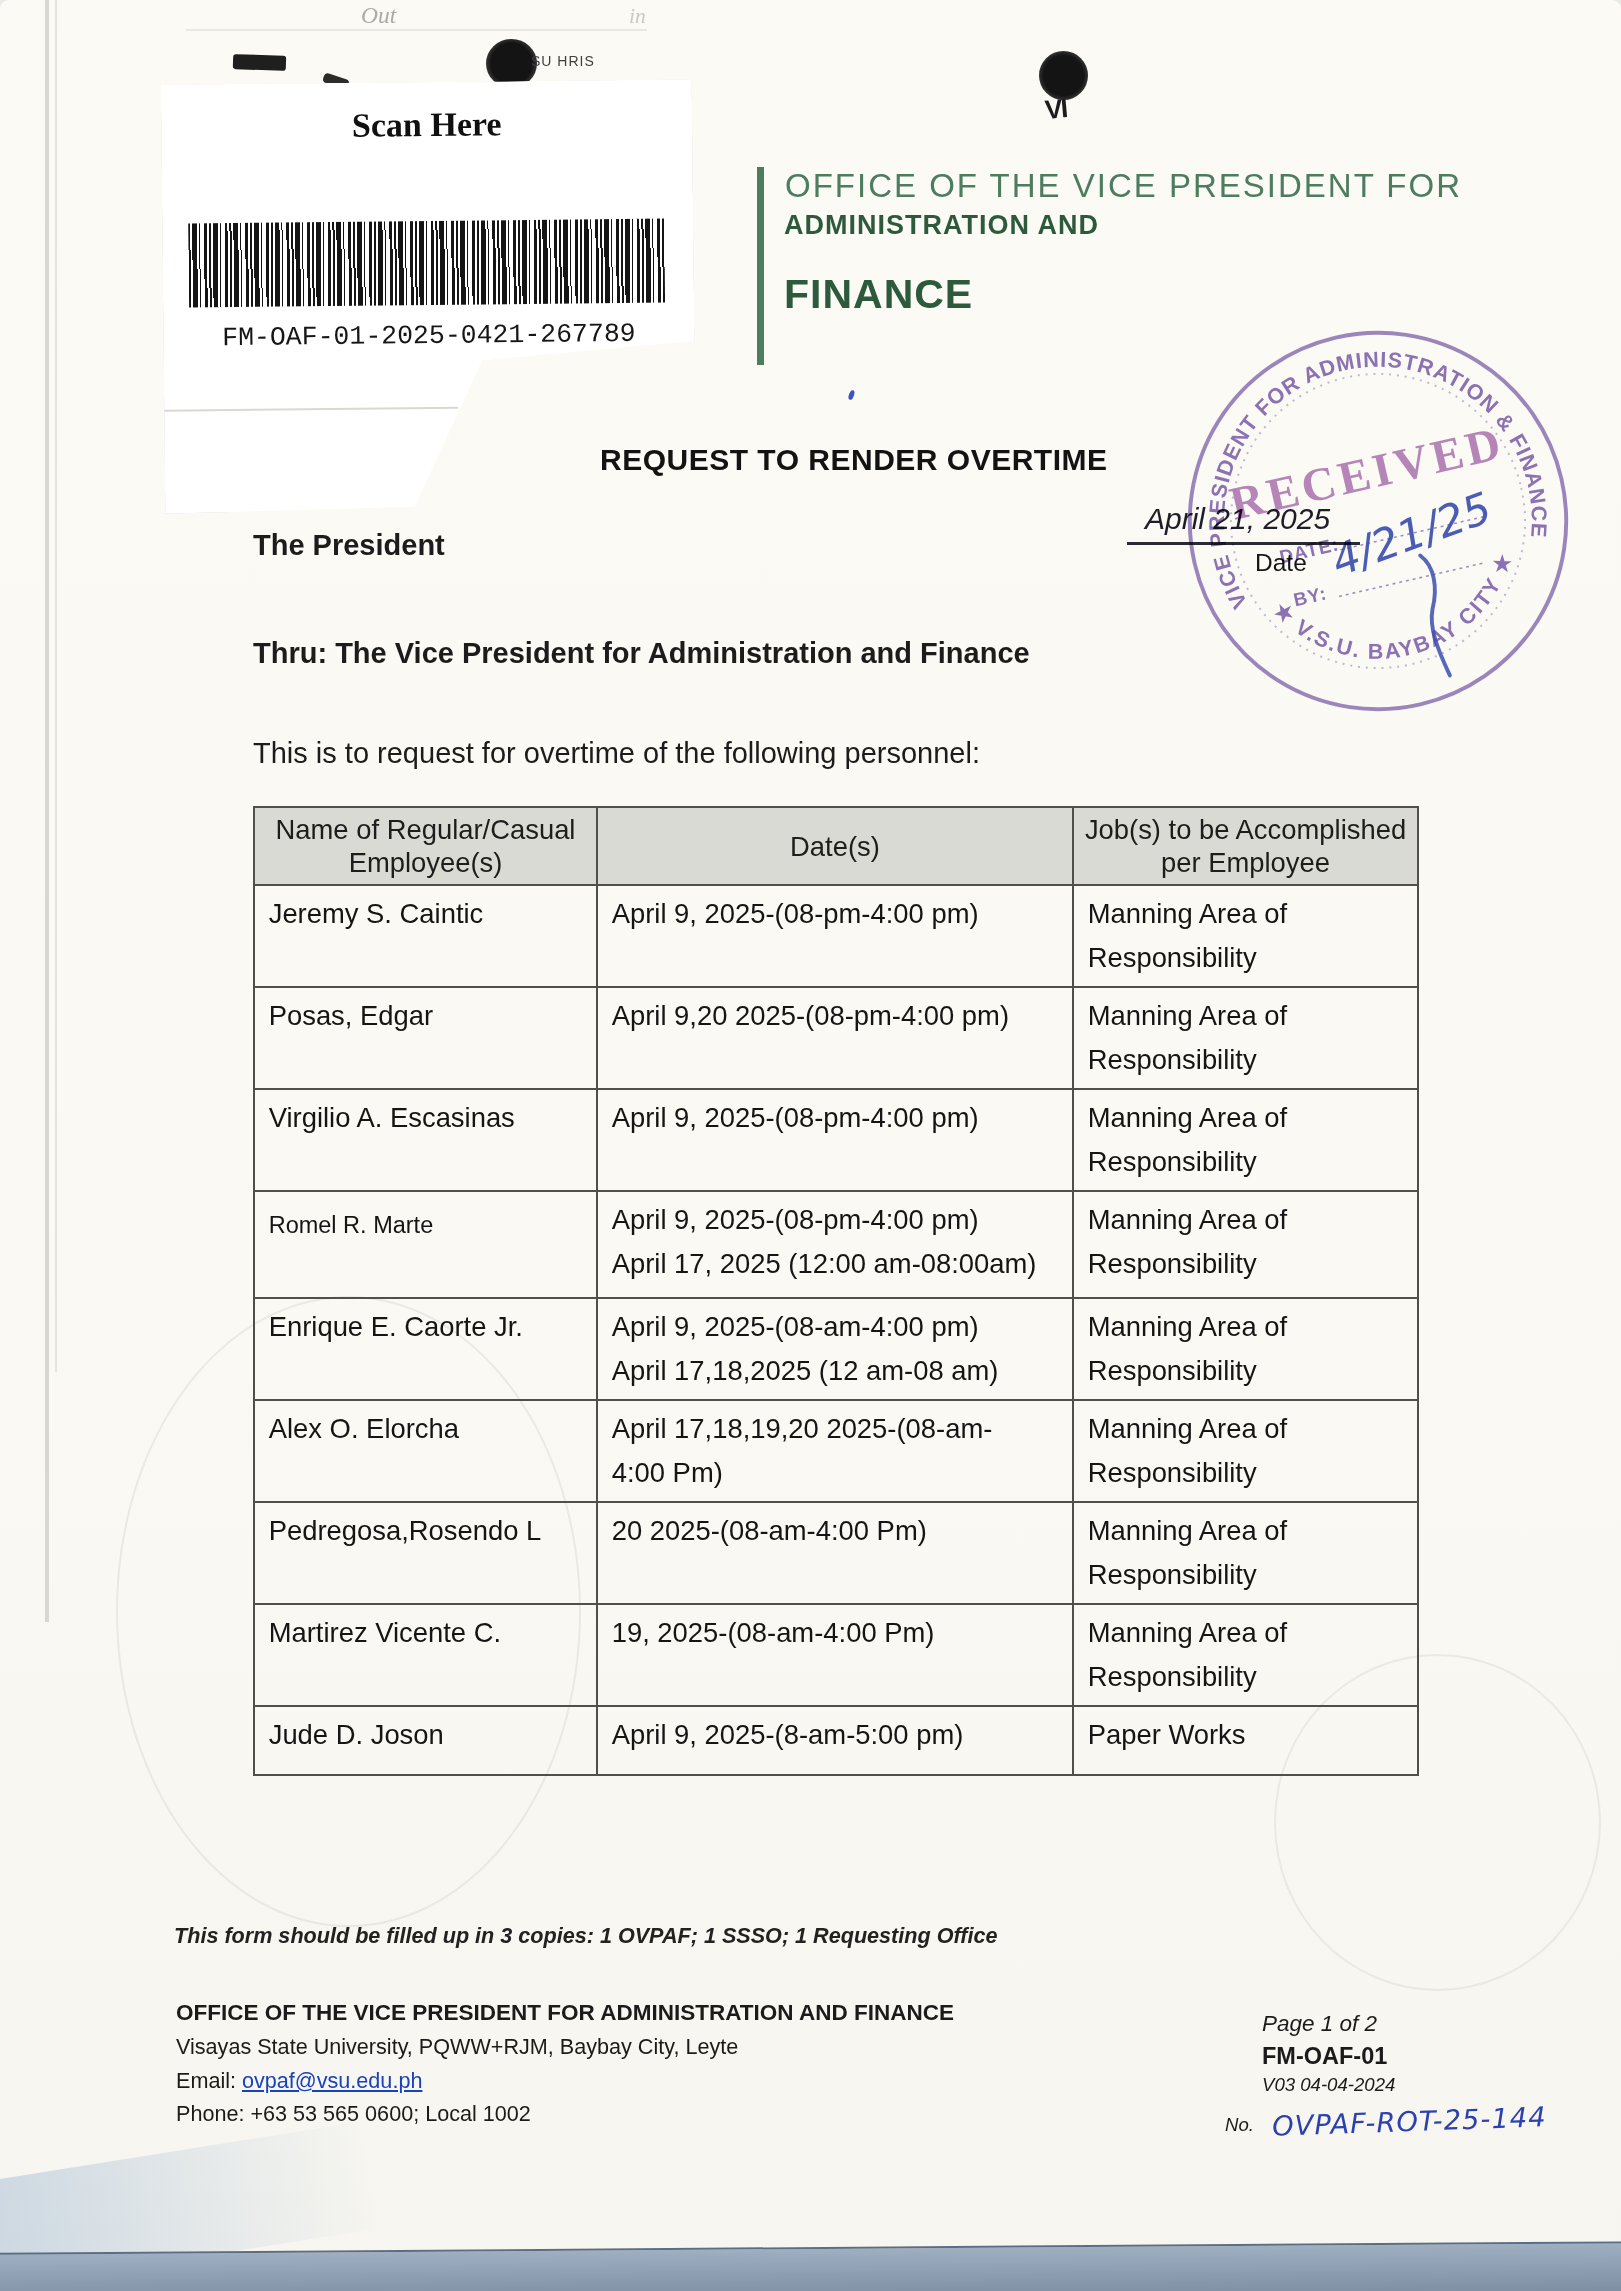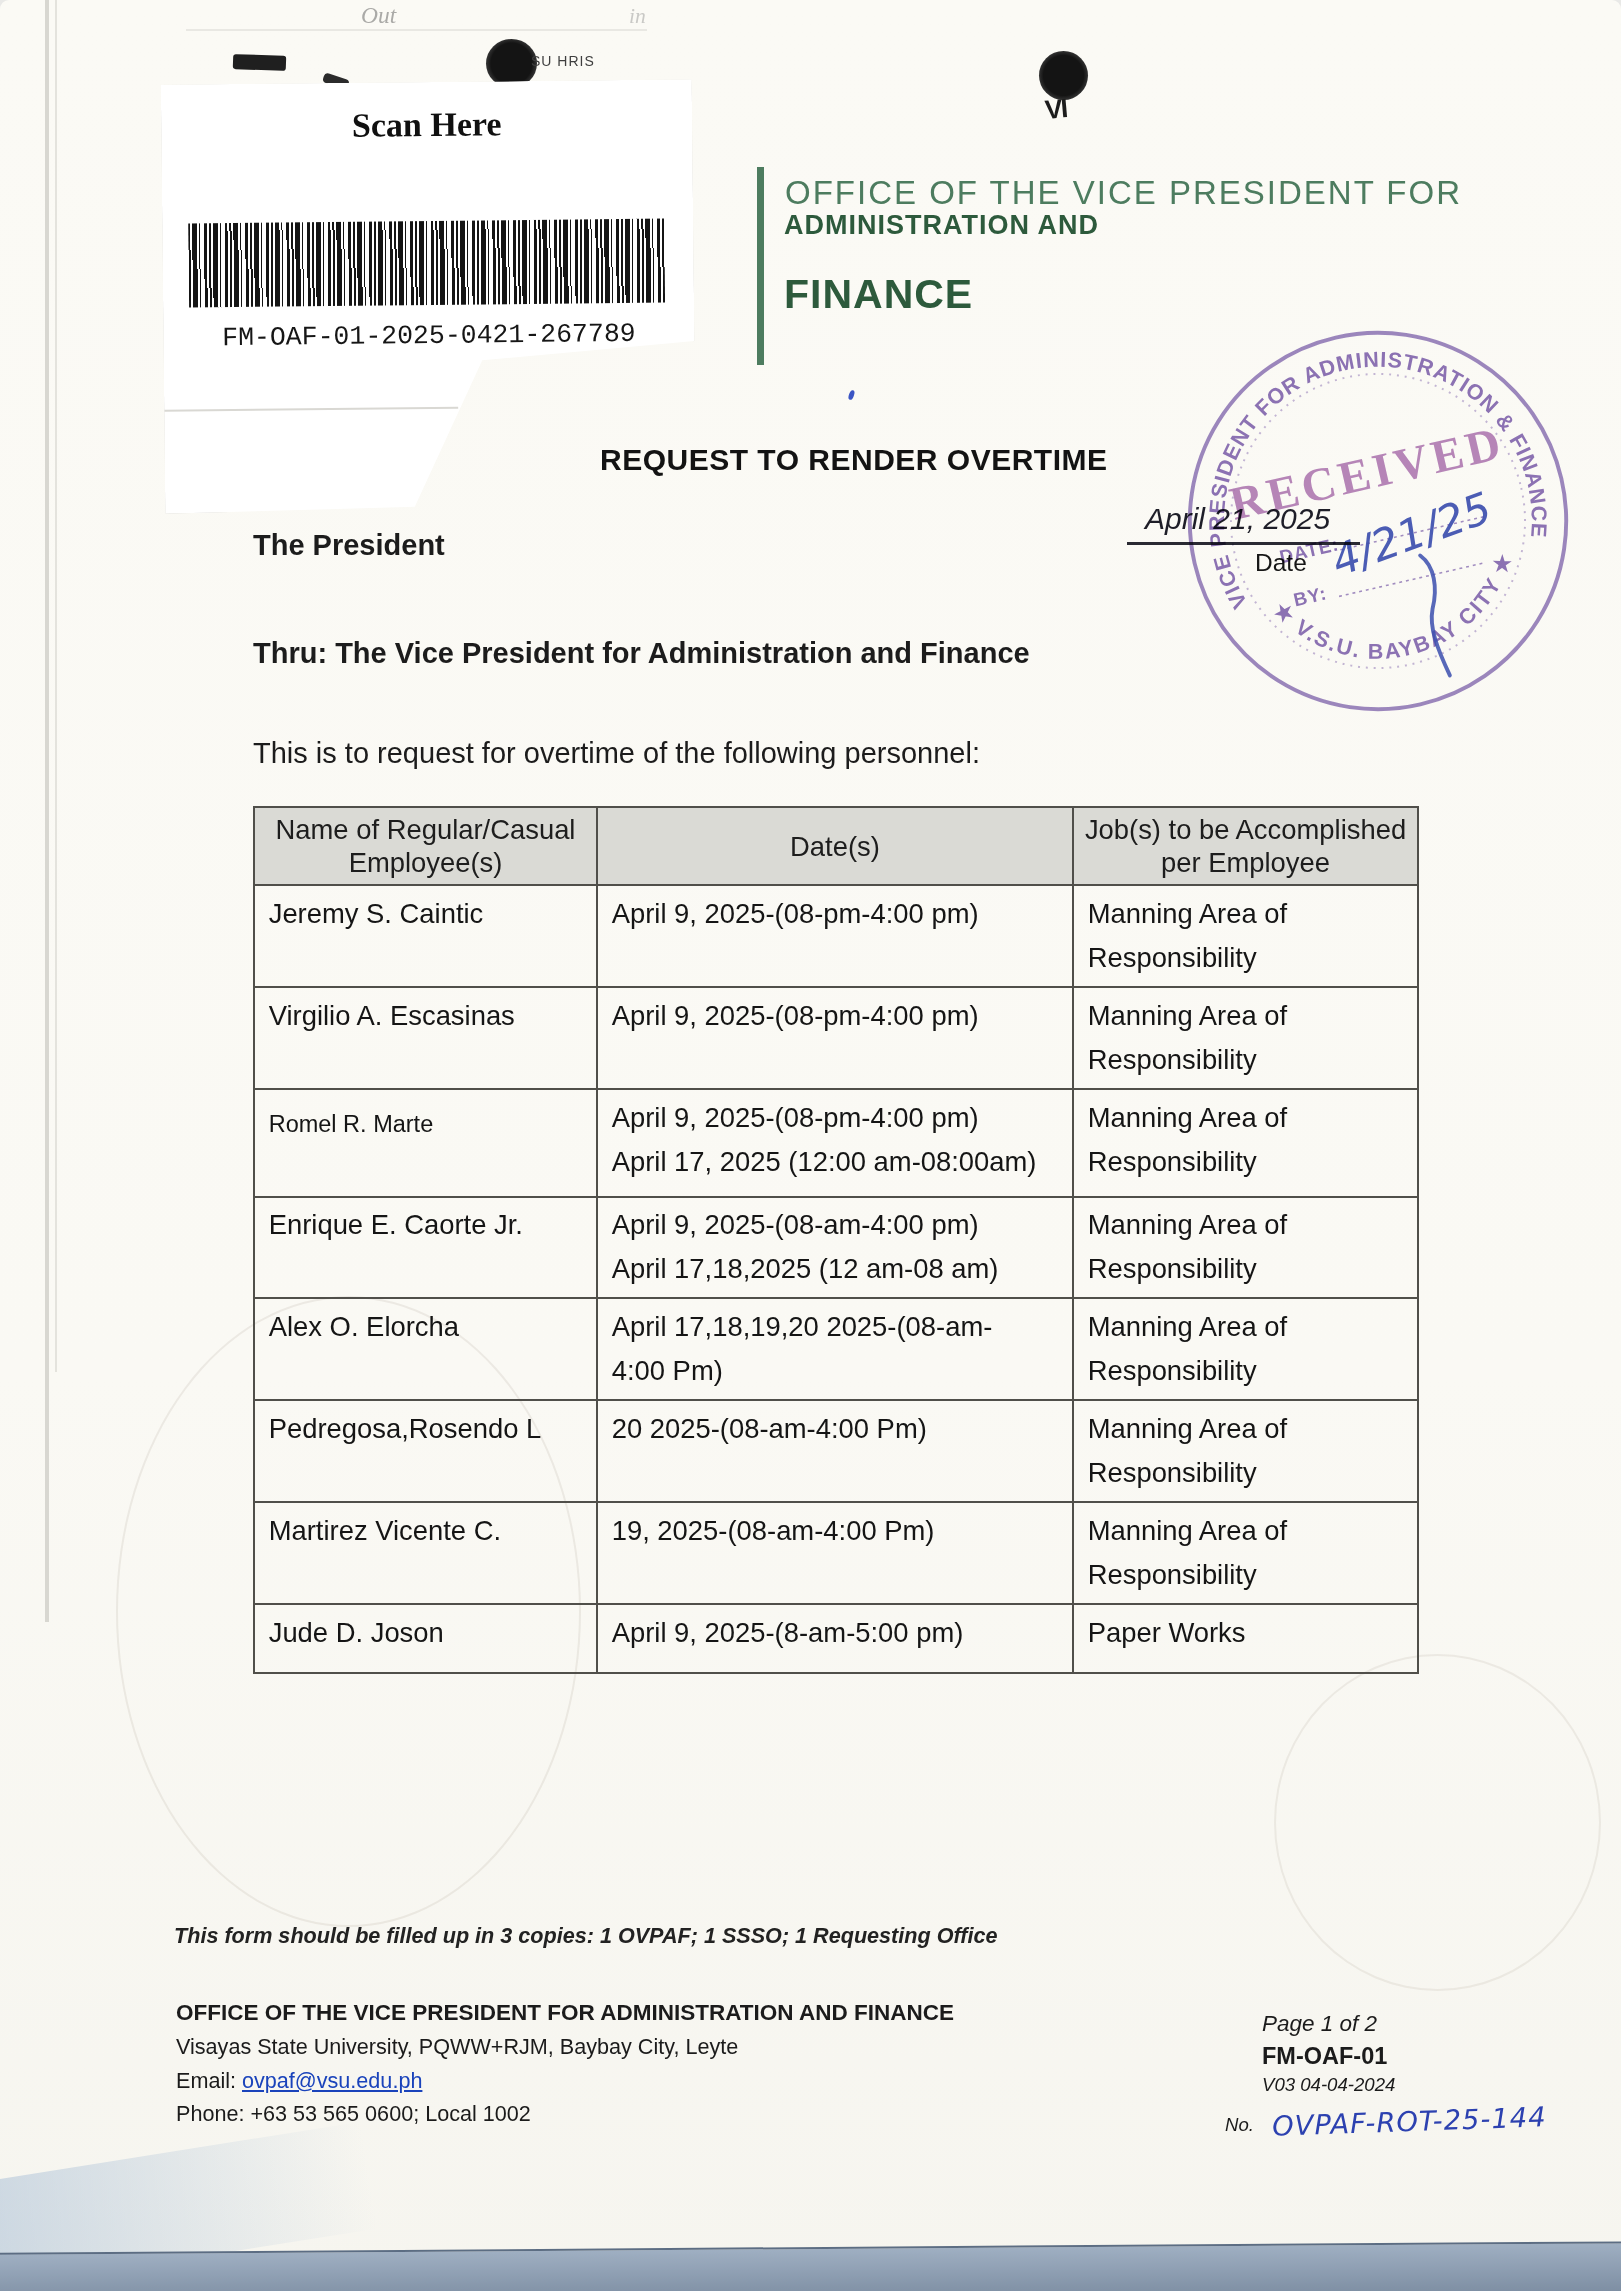--- a/index.html
+++ b/index.html
@@ -43,21 +43,21 @@
   .scan-here{position:absolute;top:23.5px;left:0;width:100%;text-align:center;
     font-family:"Liberation Serif",serif;font-weight:bold;font-size:34px;color:#101010;}
   .barcode{position:absolute;left:25.5px;top:139px;width:476px;height:84px;
     background:repeating-linear-gradient(90deg,#151515 0 2px,#fff 2px 3.9px,#151515 3.9px 8.8px,#fff 8.8px 10.8px,#151515 10.8px 11.8px,#fff 11.8px 15.7px,#151515 15.7px 18.6px,#fff 18.6px 20.6px);}
   .barcode-number{position:absolute;top:239px;left:0;width:100%;text-align:center;
     font-family:"Liberation Mono",monospace;font-size:26.5px;color:#161616;}
   .sticker-line{position:absolute;left:0;top:325px;width:294px;height:2px;background:#d9d8d3;}
 
   
   .letterhead-bar{left:757px;top:167px;width:6.9px;height:198px;background:var(--brand_green,#4d7c5f);}
-  .lh1{left:785px;top:174px;font-size:33px;letter-spacing:2px;color:var(--brand_green,#4d7c5f);}
+  .lh1{left:785px;top:167px;font-size:33px;letter-spacing:2px;color:var(--brand_green,#4d7c5f);}
   .lh2{left:784px;top:210px;font-size:27px;font-weight:bold;letter-spacing:1px;color:var(--brand_green_dark,#2d5a3c);}
   .lh3{left:784px;top:271px;font-size:41px;font-weight:bold;letter-spacing:1px;color:var(--brand_green_dark,#2d5a3c);}
 
   
   .date-value{left:1145px;top:502px;font-style:italic;font-size:30px;color:#1e1e28;}
   .date-underline{left:1127px;top:542px;width:233px;height:2.9px;background:#2a2a33;}
   .date-label{left:1255px;top:549px;font-size:24.5px;color:#161616;}
 
   
   .stamp{left:1180px;top:323px;width:396px;height:396px;transform:rotate(-13deg);
@@ -181,20 +181,26 @@
         </tr>
     </thead>
     <tbody id="rows">
         <tr>
           <td>Jeremy S. Caintic</td>
           <td>April 9, 2025-(08-pm-4:00 pm)</td>
           <td>Manning Area of
 Responsibility</td>
         </tr>
         <tr>
+          <td>Posas,  Edgar</td>
+          <td>April 9,20 2025-(08-pm-4:00 pm)</td>
+          <td>Manning Area of
+Responsibility</td>
+        </tr>
+        <tr>
           <td>Virgilio A. Escasinas</td>
           <td>April 9, 2025-(08-pm-4:00 pm)</td>
           <td>Manning Area of
 Responsibility</td>
         </tr>
         <tr>
           <td class="small-name">Romel R. Marte</td>
           <td>April 9, 2025-(08-pm-4:00 pm)
 April 17, 2025 (12:00 am-08:00am)</td>
           <td>Manning Area of

